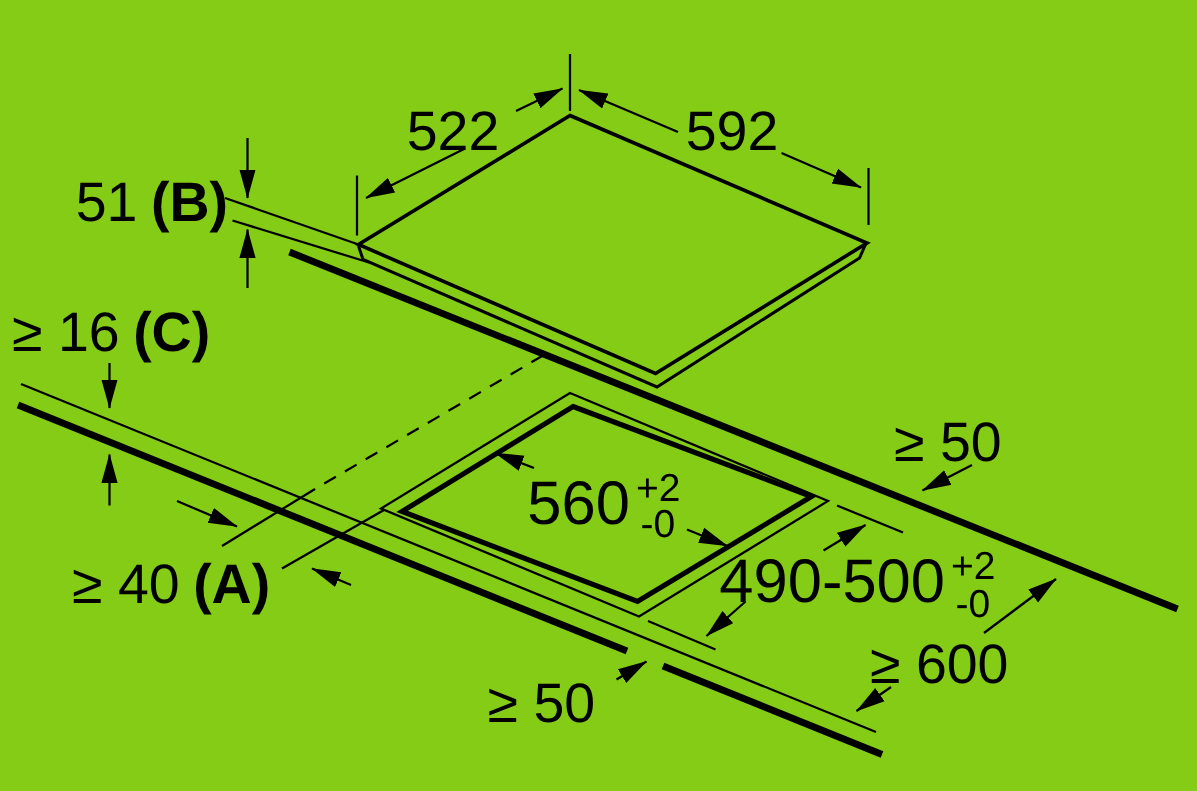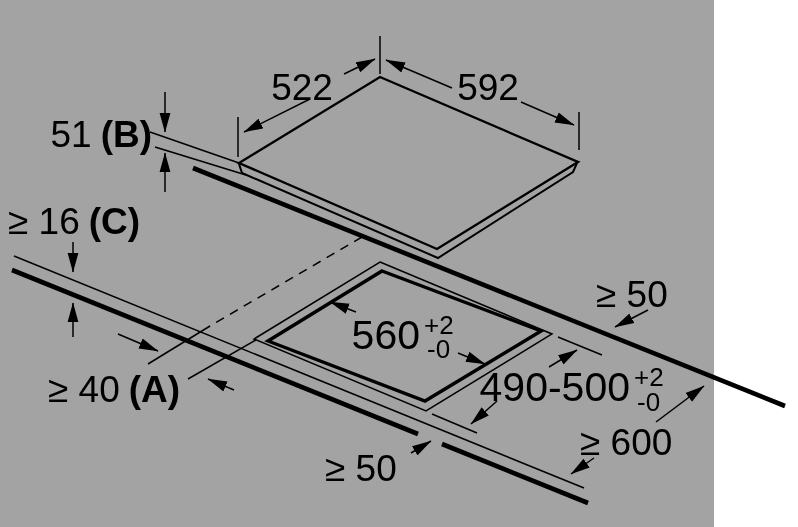--- a/index.html
+++ b/index.html
@@ -6,23 +6,23 @@
     margin: 0;
     padding: 0;
     background: #ffffff;
     width: 798px;
     height: 527px;
     overflow: hidden;
     font-family: "Liberation Sans", sans-serif;
   }
   .diagram-wrap {
     position: relative;
-    width: 714px;
+    width: 798px;
     height: 527px;
-    background: #a3a3a3;
+    background: #84cc16;
   }
   svg { display: block; }
   svg text {
     font-family: "Liberation Sans", sans-serif;
     fill: #000000;
   }
   .lbl      { font-size: 37px; }
   .lbl-big  { font-size: 41px; }
   .lbl-tol  { font-size: 26px; }
   .key-bold { font-weight: bold; }

